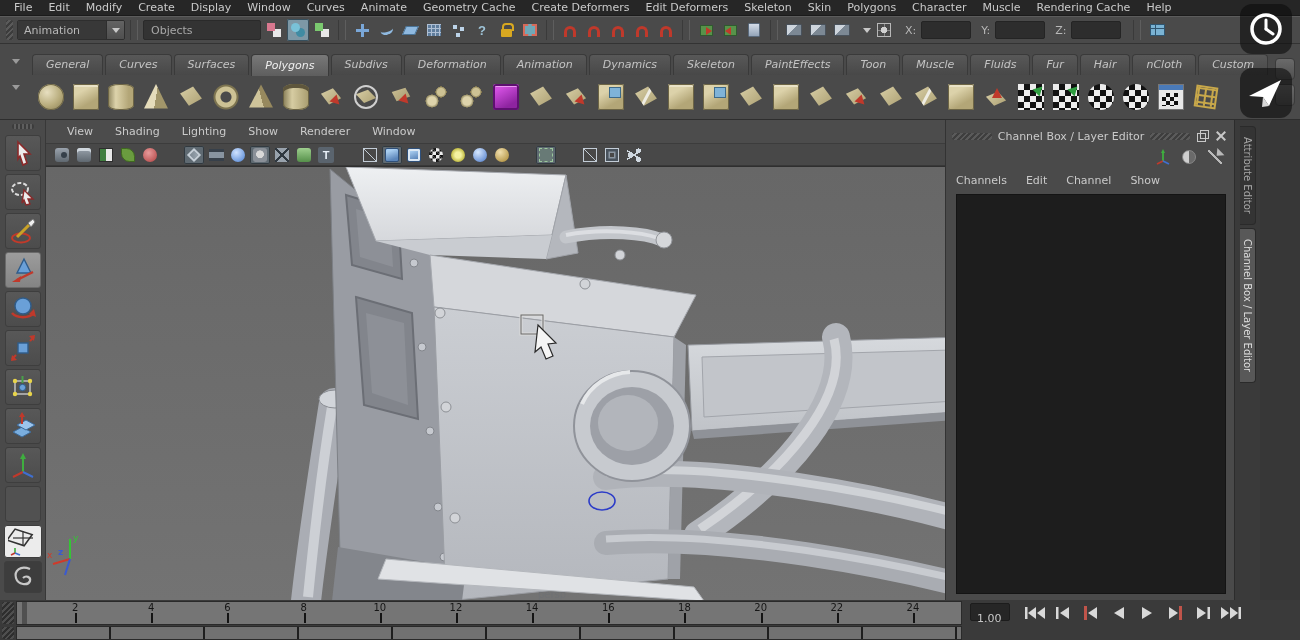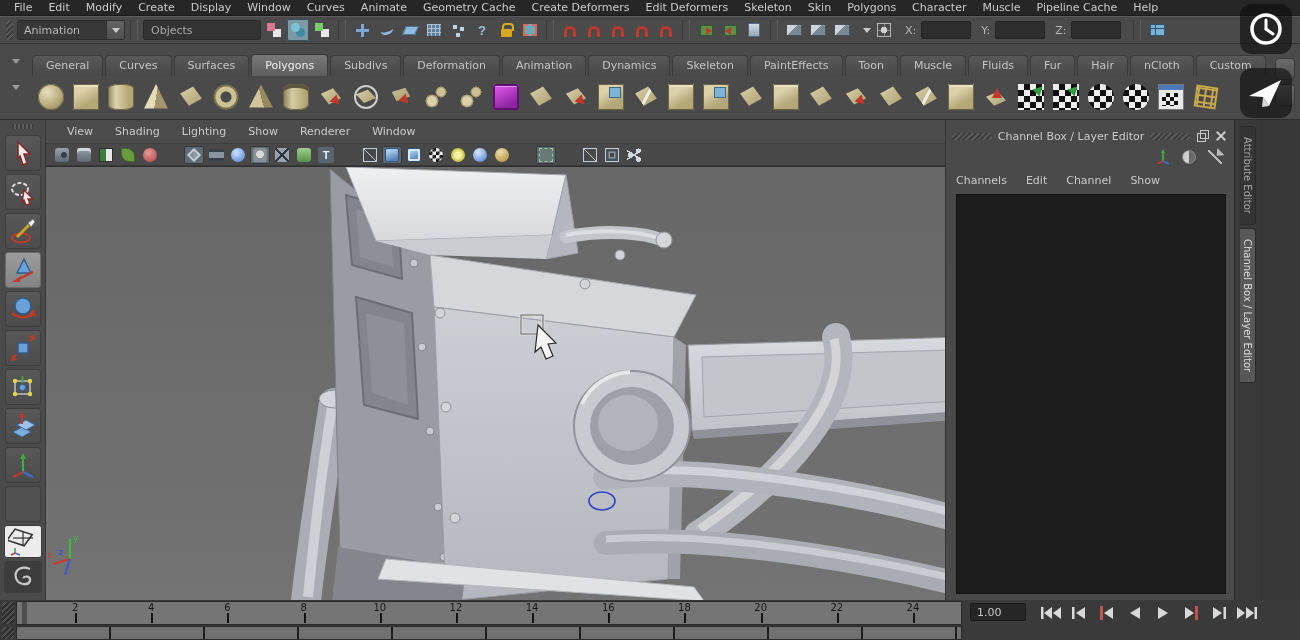--- a/index.html
+++ b/index.html
@@ -49,21 +49,21 @@
   .s-render { width:16px; height:12px; background:linear-gradient(135deg,#cdd4dc 42%,#7c8894 42%); border:1px solid #49525c; border-radius:1px; }
   .s-sym { width:14px; height:14px; border:1px solid #b8b8b8; background:radial-gradient(circle 3px at center,#d0d0d0 98%,transparent),linear-gradient(#888,#888) center/100% 1px no-repeat,linear-gradient(#888,#888) center/1px 100% no-repeat; }
   .s-table { width:15px; height:12px; background:linear-gradient(90deg,transparent 4px,#2f5570 4px 5px,transparent 5px),linear-gradient(transparent 3px,#2f5570 3px 4px,transparent 4px),#7ab3d4; border:1px solid #2f5570; }
 
   
   .shelf { height:76px; background:#4a4a4a; border-bottom:1px solid #2e2e2e; display:flex; }
   .shelf-left { width:32px; display:flex; flex-direction:column; align-items:center; padding-top:12px; gap:14px; }
   .shelf-arrow { width:16px; height:12px; background:transparent; border:none; cursor:pointer; position:relative; }
   .shelf-arrow::after { content:''; position:absolute; left:4px; top:3px; border:4px solid transparent; border-top:5px solid #9a9a9a; }
   .shelf-body { flex:1; display:flex; flex-direction:column; min-width:0; }
-  .shelf-tabs { height:32px; display:flex; align-items:center; gap:2px; padding-top:10px; }
+  .shelf-tabs { height:32px; display:flex; align-items:flex-start; gap:2px; padding-top:10px;font-style:italic; }
   .shelf-tab { background:linear-gradient(#585858,#484848); border:1px solid #3a3a3a; border-bottom:none; border-radius:4px 4px 0 0; padding:3px 13px 4px; color:#c4c4c4; cursor:pointer; white-space:nowrap; }
   .shelf-tab.active { background:linear-gradient(#787878,#5e5e5e); color:#efefef; padding-top:4px; }
   .shelf-icons { flex:1; display:flex; align-items:center; gap:5px; padding:2px 2px 4px 4px; overflow:hidden; }
   .shelf-btn { width:30px; height:32px; background:transparent; border:none; display:flex; align-items:center; justify-content:center; cursor:pointer; flex:0 0 auto; }
   .shelf-right { width:30px; display:flex; flex-direction:column; align-items:center; justify-content:center; gap:4px; }
   .shelf-scroll { width:20px; height:22px; background:linear-gradient(#6a6a6a,#505050); border:1px solid #3a3a3a; border-radius:4px; }
 
   .gi { display:block; width:26px; height:26px; position:relative; }
   .g-sphere { background:radial-gradient(circle at 35% 32%,#e7dfc0,#b8ac7c 55%,#857a52); border-radius:50%; box-shadow:inset 0 0 0 1px #6d6545; }
   .g-cube { background:linear-gradient(150deg,#dcd2aa 30%,#b3a677 70%); border-radius:2px; box-shadow:inset 0 0 0 1px #6d6545,inset 0 7px 0 -4px #e9e2c6; }
@@ -174,21 +174,21 @@
 
   
   .timeline { height:26px; background:#3a3a3a; display:flex; align-items:center; padding-right:6px; }
   .tl-grip { width:12px; height:22px; background:repeating-linear-gradient(135deg,#2e2e2e 0 2px,#4e4e4e 2px 4px); margin:0 2px; border-radius:2px; }
   .ruler { position:relative; width:946px; height:24px; background:#757575; border:1px solid #2a2a2a; }
   .playhead { position:absolute; left:5px; top:0; width:5px; height:100%; background:rgba(35,35,35,.45); }
   .tick-row { position:absolute; inset:0 10px 0 20px; display:flex; }
   .tick-cell { flex:1; position:relative; }
   .tick-num { position:absolute; top:0; left:0; right:0; text-align:center; font-size:10px; color:#161616; }
   .tick-mark { position:absolute; bottom:1px; left:50%; width:2px; height:10px; background:#141414; }
-  .tl-field { width:56px; height:18px; background:#262626; border:1px solid #1c1c1c; border-radius:2px; color:#c8c8c8; padding:2px 6px; margin:0 10px 2px 8px; }
+  .tl-field { width:40px; height:18px; background:#262626; border:1px solid #1c1c1c; border-radius:2px; color:#c8c8c8; padding:8px 6px; margin:0 10px 2px 8px; }
   .pb-btn { width:26px; height:20px; background:transparent; border:none; display:flex; align-items:center; justify-content:center; cursor:pointer; margin-left:2px; }
 
   
   .rangeslider { height:14px; background:#3a3a3a; display:flex; align-items:stretch; }
   .rs-grip { width:12px; background:repeating-linear-gradient(135deg,#2e2e2e 0 2px,#4e4e4e 2px 4px); margin:1px 2px; border-radius:2px; }
   .rs-bar { width:946px; background:#717171; border:1px solid #2a2a2a; background-image:repeating-linear-gradient(90deg,transparent 0 92px,#1e1e1e 92px 94px); }
 
   
   .overlay-btn { position:absolute; width:52px; height:50px; border-radius:12px; background:rgba(12,12,12,.6); border:none; display:flex; align-items:center; justify-content:center; cursor:pointer; z-index:50; }
   .ov-clock { right:8px; top:4px; }
@@ -210,21 +210,21 @@
       <span class="menu-item">Curves</span>
       <span class="menu-item">Animate</span>
       <span class="menu-item">Geometry Cache</span>
       <span class="menu-item">Create Deformers</span>
       <span class="menu-item">Edit Deformers</span>
       <span class="menu-item">Skeleton</span>
       <span class="menu-item">Skin</span>
       <span class="menu-item">Polygons</span>
       <span class="menu-item">Character</span>
       <span class="menu-item">Muscle</span>
-      <span class="menu-item">Pipeline Cache</span>
+      <span class="menu-item">Rendering Cache</span>
       <span class="menu-item">Help</span>
     </div>
 
   <div class="statusline">
     <div class="grip"></div>
     <div class="dropdown">
       <span class="dd-label">Animation</span>
       <span class="dd-btn">
           <span class="caret"></span>
         </span>

